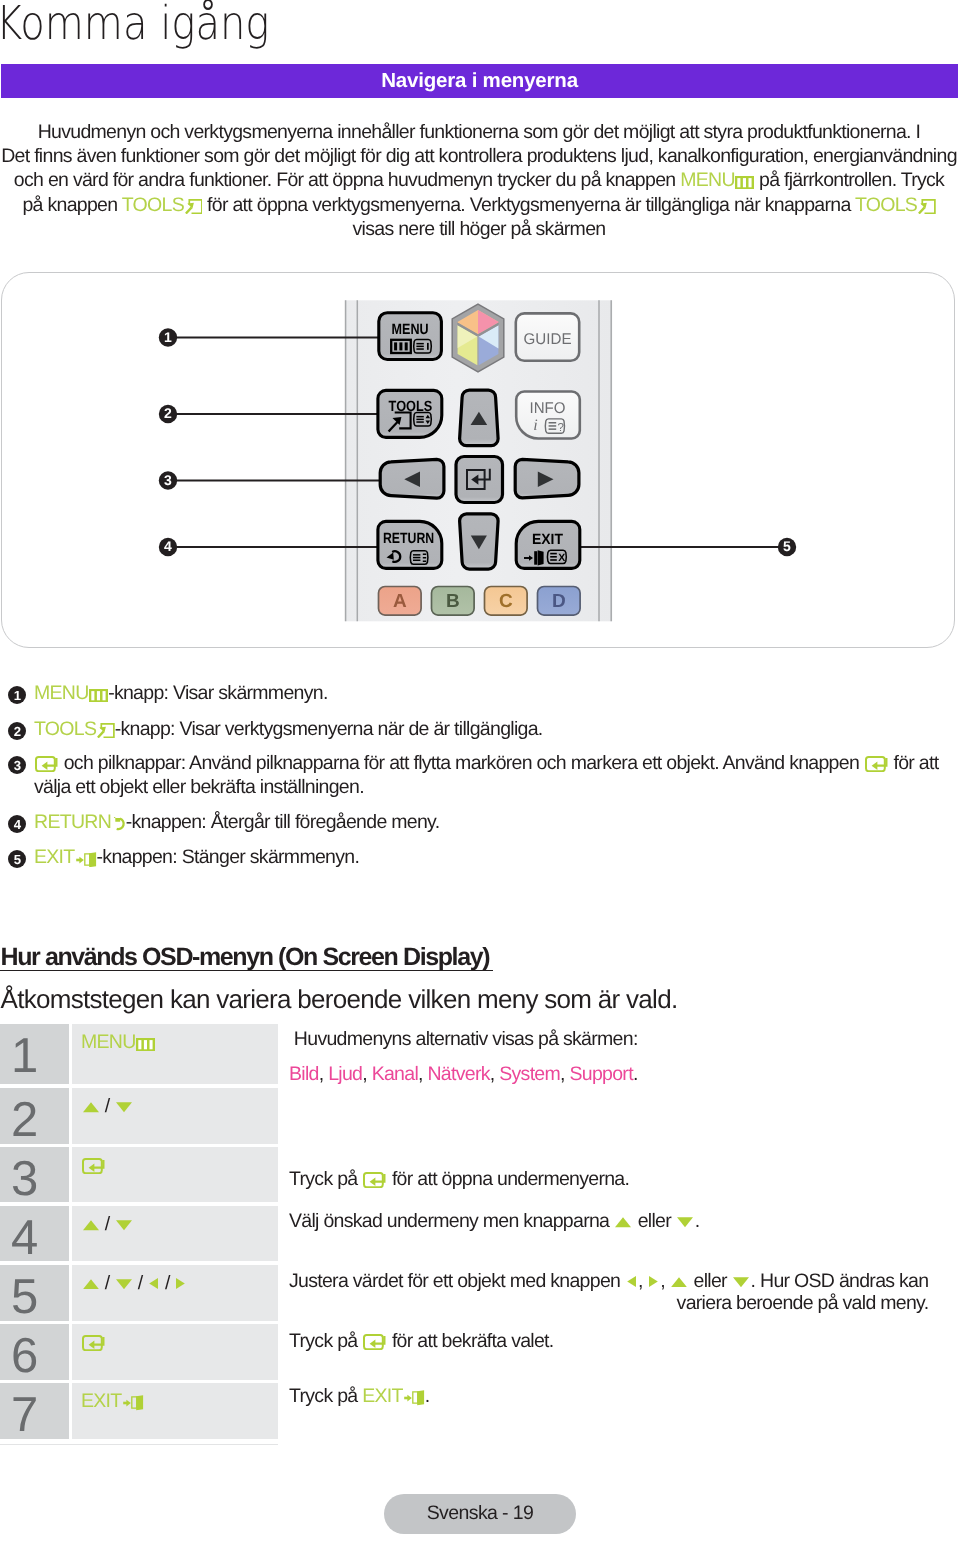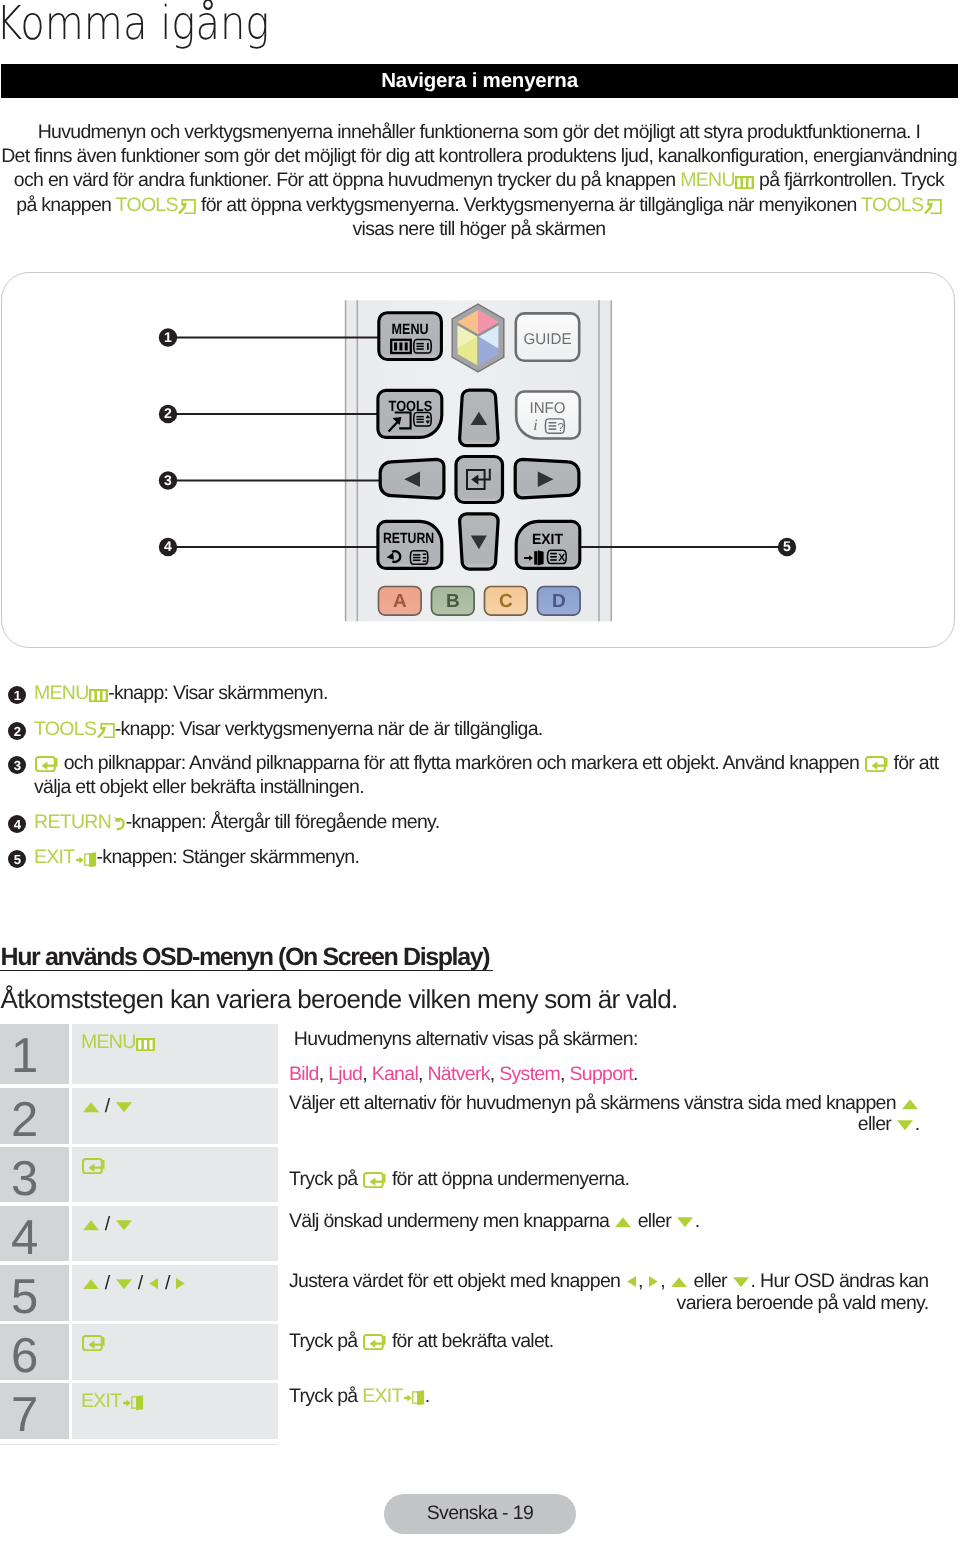--- a/index.html
+++ b/index.html
@@ -11,21 +11,21 @@
 
   
   .page-title{position:absolute;left:-4.5px;top:-3px;margin:0;
       font-family:"DejaVu Sans",sans-serif;
       font-size:46.5px;font-weight:200;letter-spacing:0px;
       color:#231f20;line-height:52px;white-space:nowrap;
       transform:scaleX(0.862);transform-origin:0 0;}
 
   
   .sec-head{position:absolute;left:1px;top:64px;width:957px;height:34px;
-      background:#000000;color:#ffffff;font-size:20.5px;font-weight:bold;
+      background:#6d28d9;color:#ffffff;font-size:20.5px;font-weight:bold;
       display:flex;align-items:center;justify-content:center;letter-spacing:-0.2px;}
 
   
   .intro{position:absolute;left:0px;top:120px;width:958px;
       font-size:19.5px;line-height:24.2px;color:#231f20;letter-spacing:-0.7px;text-align:center;}
   .intro .ln{white-space:nowrap;height:24.2px;}
   .g{color:#b4d24a;}
   .blue{color:#ec4899;}
 
   
@@ -96,21 +96,21 @@
       <div class="ln"><span>och en värd för andra funktioner. För att öppna huvudmenyn trycker du på knappen </span><span class="g">MENU</span><span class="inl" style="width: 19px; height: 13.4px; vertical-align: -3px; margin: 0px 0px 0px 0.5px;"><svg width="19" height="13.4" viewBox="0 0 19 13.4">
             <rect x="0" y="0" width="19" height="13.4" fill="#b0d136"></rect>
             <rect x="2.3" y="2.1" width="3.1" height="9.2" fill="#fff"></rect>
             <rect x="7.9" y="2.1" width="3.1" height="9.2" fill="#fff"></rect>
             <rect x="13.5" y="2.1" width="3.1" height="9.2" fill="#fff"></rect>
           </svg></span><span> på fjärrkontrollen. Tryck</span></div>
       <div class="ln"><span>på knappen </span><span class="g">TOOLS</span><span class="inl" style="width: 17.8px; height: 15.2px; vertical-align: -3.4px; margin: 0px 0px 0px 0.6px;"><svg width="17.8" height="15.2" viewBox="0 0 17.8 15.2">
             <path d="M4.3 5.9 V0.9 H16.9 V14.3 H6.5" fill="none" stroke="#b0d136" stroke-width="1.7"></path>
             <path d="M0.9 14.6 L6.6 8.4" stroke="#b0d136" stroke-width="2.3"></path>
             <path d="M8.9 3.7 L2.4 4.5 L7.4 9.6 Z" fill="#b0d136"></path>
-          </svg></span><span> för att öppna verktygsmenyerna. Verktygsmenyerna är tillgängliga när menyikonen </span><span class="g">TOOLS</span><span class="inl" style="width: 17.8px; height: 15.2px; vertical-align: -3.4px; margin: 0px 0px 0px 0.6px;"><svg width="17.8" height="15.2" viewBox="0 0 17.8 15.2">
+          </svg></span><span> för att öppna verktygsmenyerna. Verktygsmenyerna är tillgängliga när knapparna </span><span class="g">TOOLS</span><span class="inl" style="width: 17.8px; height: 15.2px; vertical-align: -3.4px; margin: 0px 0px 0px 0.6px;"><svg width="17.8" height="15.2" viewBox="0 0 17.8 15.2">
             <path d="M4.3 5.9 V0.9 H16.9 V14.3 H6.5" fill="none" stroke="#b0d136" stroke-width="1.7"></path>
             <path d="M0.9 14.6 L6.6 8.4" stroke="#b0d136" stroke-width="2.3"></path>
             <path d="M8.9 3.7 L2.4 4.5 L7.4 9.6 Z" fill="#b0d136"></path>
           </svg></span></div>
       <div class="ln"><span>visas nere till höger på skärmen</span></div>
     </div>
 
   <div class="frame"></div>
 
   <svg class="remote" width="960" height="1542" viewBox="0 0 960 1542">
@@ -450,28 +450,20 @@
         <div class="c1" style="height: 55.5px;">
           <span>2</span>
         </div>
         <div class="c2" style="height: 55.5px;">
           <div class="inner"><span class="inl" style="width: 16px; height: 10.5px; vertical-align: -0.5px; margin: 0px 1.5px;"><svg width="16" height="10.5" viewBox="0 0 16 10.5">
                 <path d="M8 0.3 L16 10.2 H0 Z" fill="#b0d136"></path>
               </svg></span><span> / </span><span class="inl" style="width: 16px; height: 10.5px; vertical-align: -0.5px; margin: 0px 1.5px;"><svg width="16" height="10.5" viewBox="0 0 16 10.5">
                 <path d="M8 10.2 L0 0.3 H16 Z" fill="#b0d136"></path>
               </svg></span></div>
         </div>
-        <div class="c3" style="top: 5px; line-height: 21px;">
-          <div class="ln"><span>Väljer ett alternativ för huvudmenyn på skärmens vänstra sida med knappen </span><span class="inl" style="width: 16px; height: 10.5px; vertical-align: -0.5px; margin: 0px 1.5px;"><svg width="16" height="10.5" viewBox="0 0 16 10.5">
-                <path d="M8 0.3 L16 10.2 H0 Z" fill="#b0d136"></path>
-              </svg></span></div>
-          <div class="ln"><span>eller </span><span class="inl" style="width: 16px; height: 10.5px; vertical-align: -0.5px; margin: 0px 1.5px;"><svg width="16" height="10.5" viewBox="0 0 16 10.5">
-                <path d="M8 10.2 L0 0.3 H16 Z" fill="#b0d136"></path>
-              </svg></span><span>.</span></div>
-        </div>
       </div>
       <div class="trow" style="top: 123px; height: 55px; width: 958px;">
         <div class="c1" style="height: 55px;">
           <span>3</span>
         </div>
         <div class="c2" style="height: 55px;">
           <div class="inner"><span class="inl" style="width: 23px; height: 16.2px; vertical-align: -3.4px; margin: 0px 1px;"><svg width="23" height="16.2" viewBox="0 0 23 16.2">
                 <rect x="1" y="1" width="18.8" height="14.2" rx="2.6" fill="none" stroke="#b0d136" stroke-width="2.0"></rect>
                 <path d="M21.4 2.0 V9.7 H10.2" fill="none" stroke="#b0d136" stroke-width="2.2"></path>
                 <path d="M12.4 5.5 L6.6 9.8 L12.4 14.1 Z" fill="#b0d136"></path>

